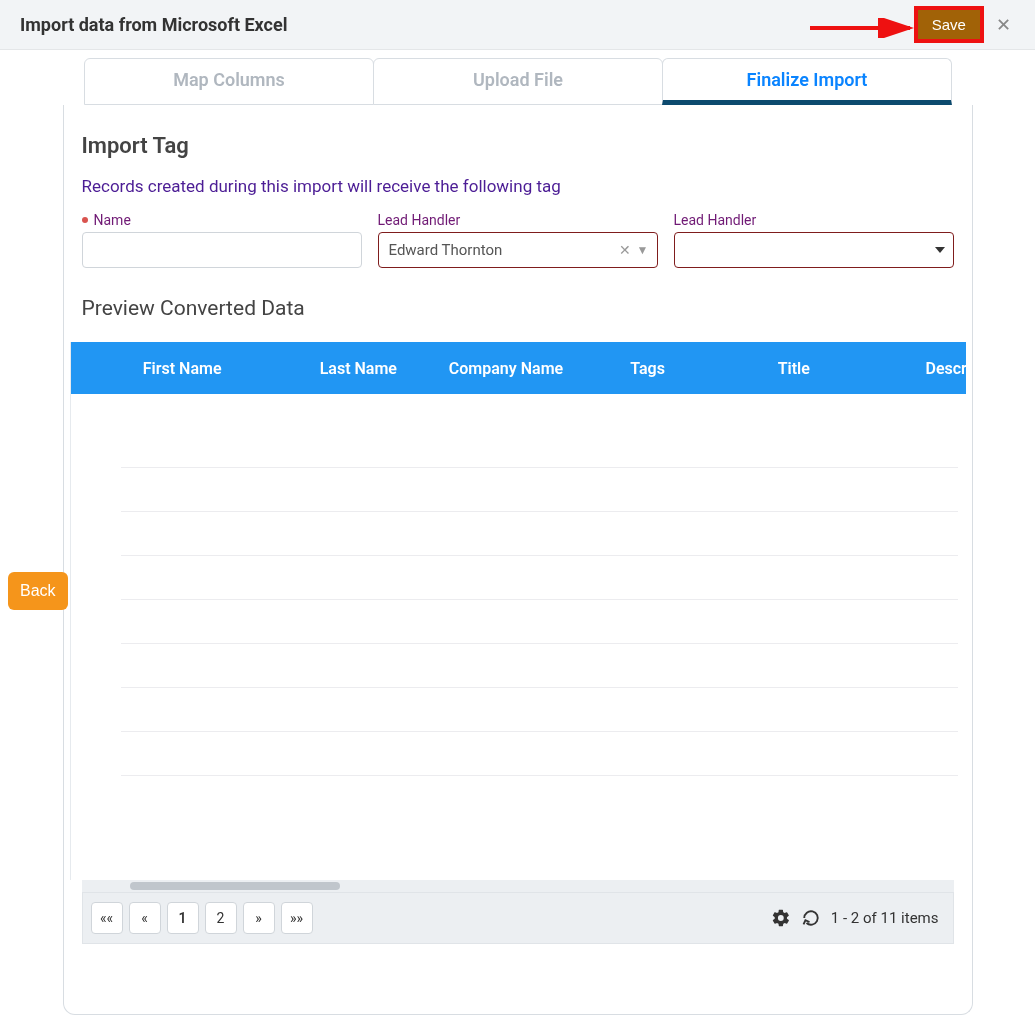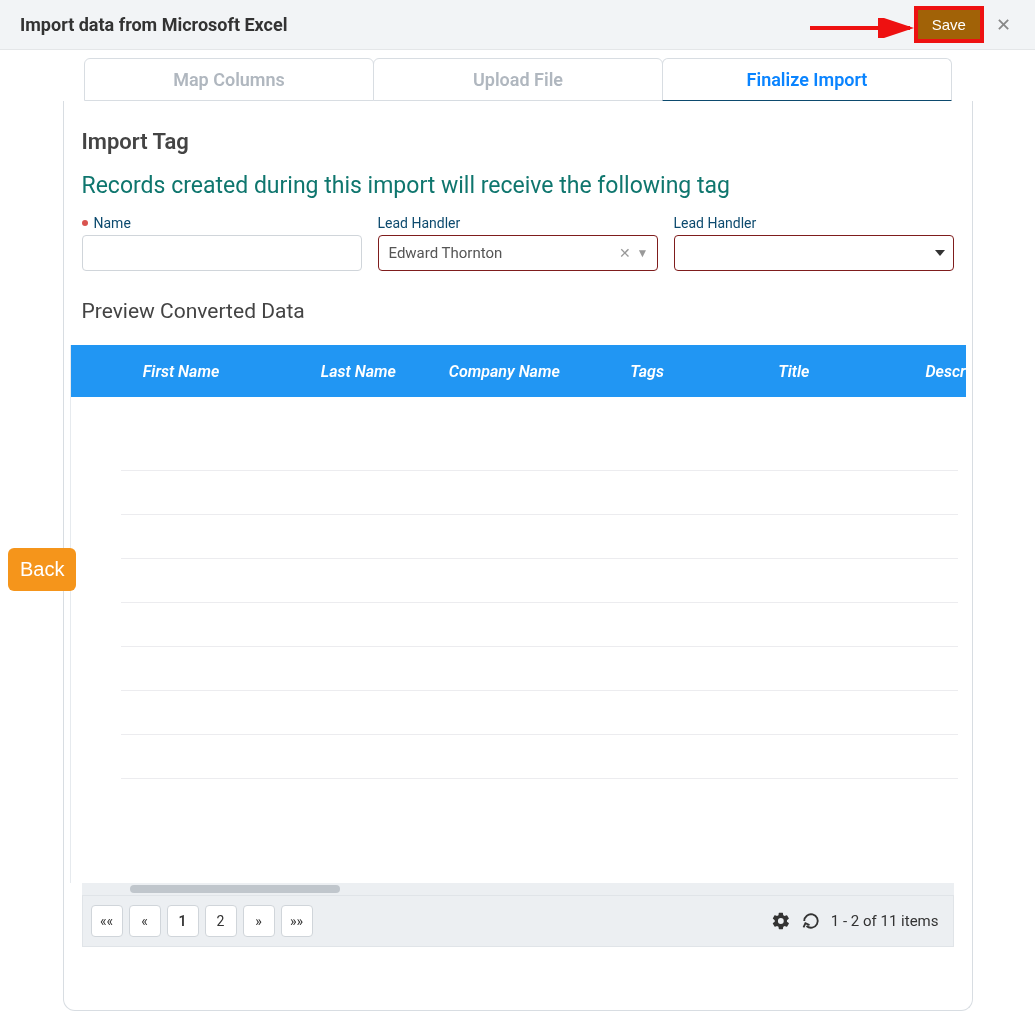--- a/index.html
+++ b/index.html
@@ -66,57 +66,57 @@
       font-weight: 600;
       border: 1px solid #d8dde2;
       border-radius: 6px 6px 0 0;
       background: #fff;
       color: #b0b7bf;
       cursor: pointer;
       margin-right: -1px;
     }
     .tab.active {
       color: #0a84ff;
-      border-bottom: 1px solid #0c4a6e;
+      border-bottom: 5px solid #0c4a6e;
     }
     .card {
       margin: 0 auto;
       width: 910px;
       border: 1px solid #d8dde2;
       border-top: none;
       border-radius: 0 0 12px 12px;
       padding: 28px 0 24px 0;
       position: relative;
       min-height: 910px;
     }
     .section-title {
       font-size: 22px;
       font-weight: 600;
       color: #444;
       padding: 0 0 18px 18px;
     }
     .section-desc {
-      font-size: 23px;
-      color: #0f766e;
+      font-size: 17px;
+      color: #4c1d95;
       padding: 0 0 16px 18px;
     }
     .form-row {
       display: flex;
       gap: 16px;
       padding: 0 18px 28px 18px;
     }
     .form-group {
       flex: 1;
       display: flex;
       flex-direction: column;
       gap: 4px;
     }
     .form-label {
       font-size: 14px;
-      color: #0c4a6e;
+      color: #701a75;
       display: flex;
       align-items: center;
       gap: 6px;
     }
     .req-dot {
       width: 6px;
       height: 6px;
       background: #d9534f;
       border-radius: 50%;
       display: inline-block;
@@ -156,21 +156,20 @@
       color: #444;
       padding: 0 0 22px 18px;
     }
     .grid-wrap {
       margin: 0 6px;
       border-left: 1px solid #e6eaee;
       border-right: none;
       border-bottom: none;
       overflow: hidden;
       position: relative;
-      font-style: italic;
     }
     .grid-header {
       display: flex;
       background: #2196f3;
       color: #fff;
       font-size: 16px;
       font-weight: 600;
       height: 52px;
       align-items: center;
     }
@@ -235,27 +234,27 @@
     .pager-icon {
       width: 20px; height: 20px;
       margin-right: 10px;
       cursor: pointer;
       display: inline-flex; align-items: center; justify-content: center;
     }
     .pager-info { font-size: 15px; color: #333; margin-right: 6px; }
     .back-floating {
       position: absolute;
       left: 8px;
-      top: 548px;
+      top: 572px;
       background: #f5951b;
       color: #fff;
       border: none;
       border-radius: 6px;
       padding: 10px 12px;
-      font-size: 20px;
+      font-size: 16px;
       cursor: pointer;
     }
   </style>
 </head>
 <body>
 
 <div class="header">
   <div class="header-title">Import data from Microsoft Excel</div>
   <svg class="arrow-svg" width="120" height="20">
     <defs>

